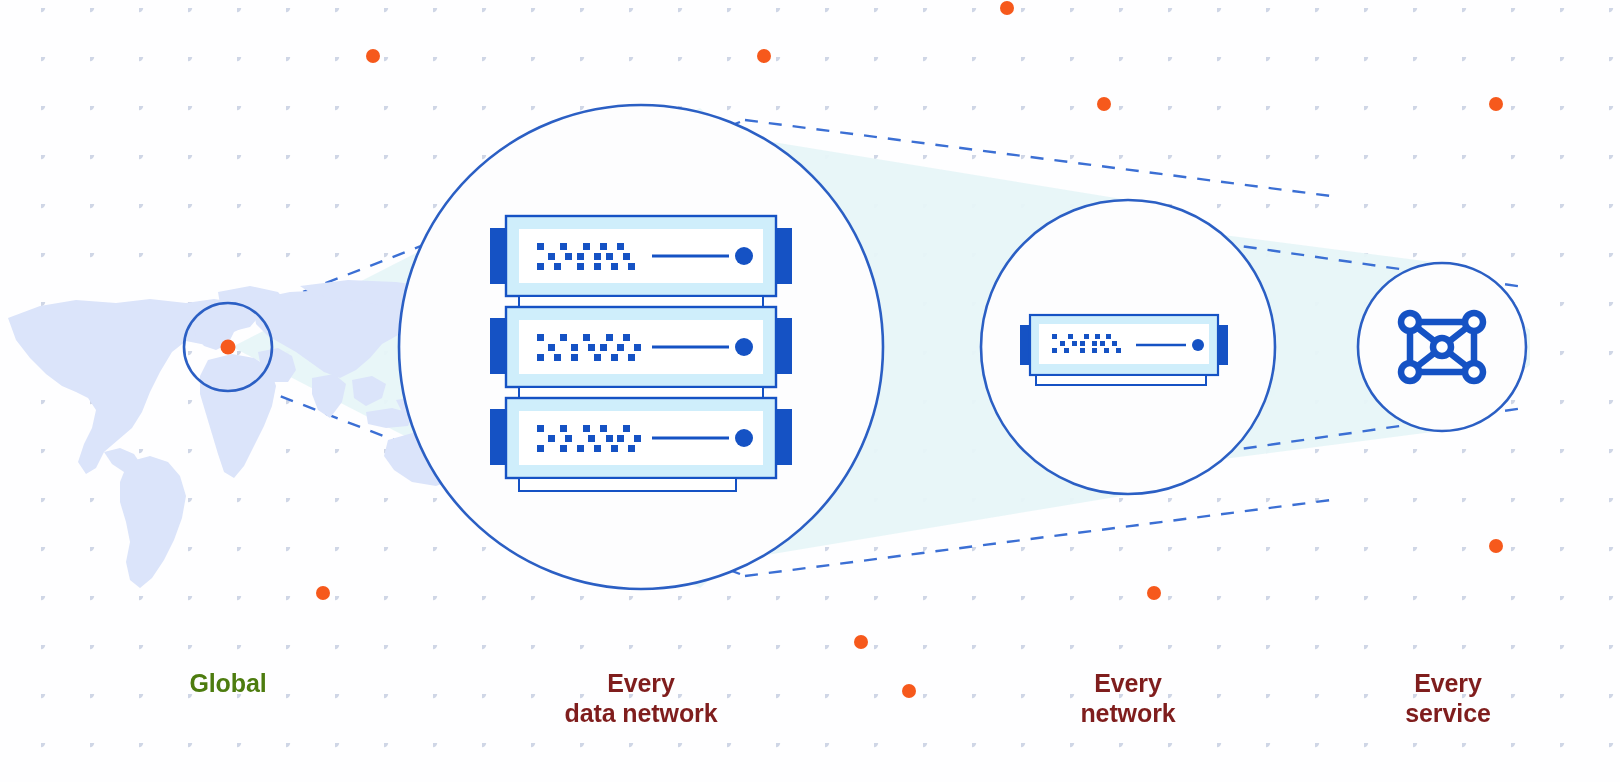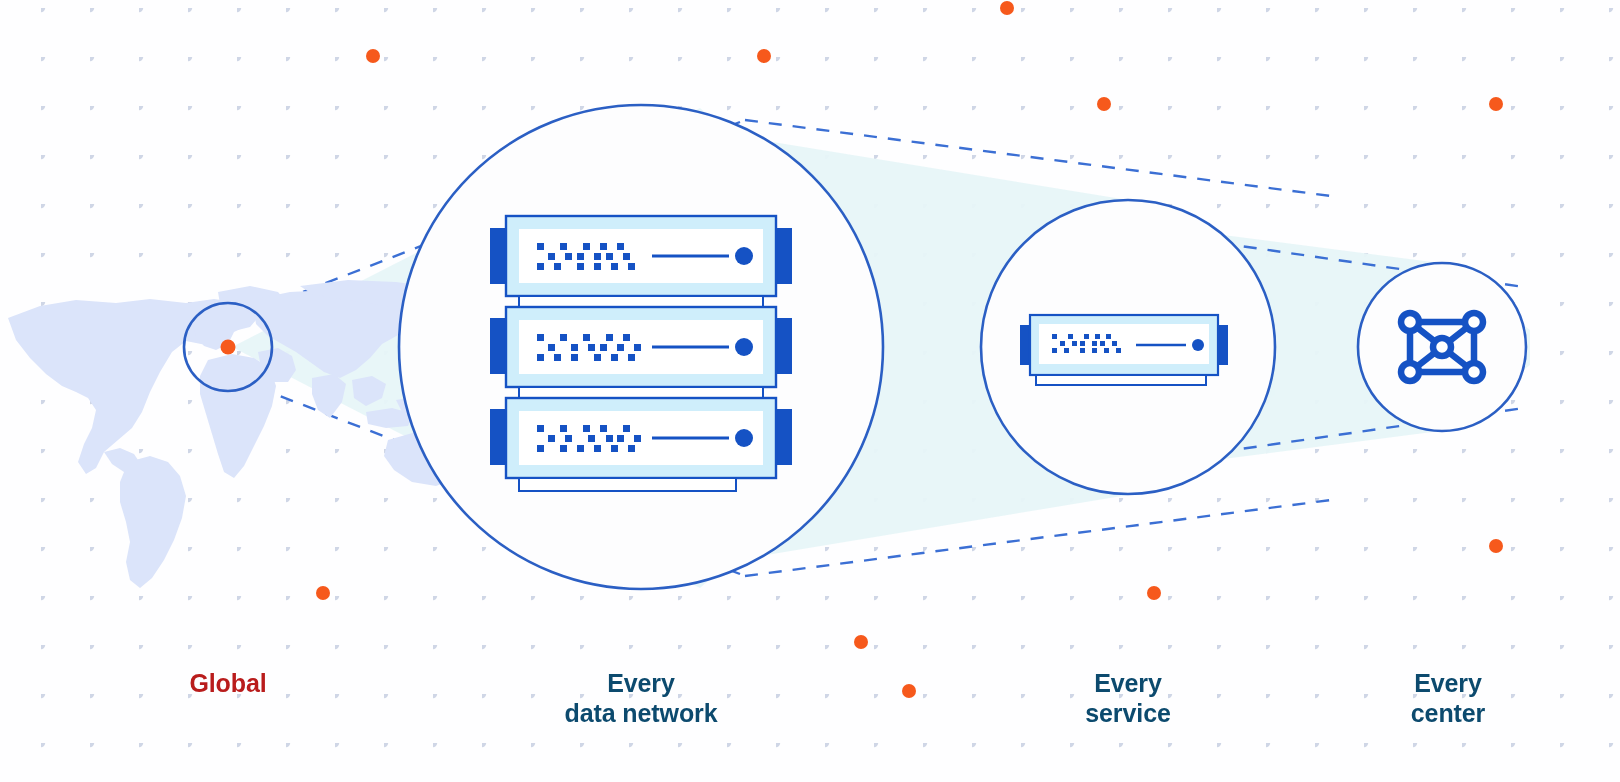--- a/index.html
+++ b/index.html
@@ -1,21 +1,21 @@
 <!DOCTYPE html>
 <html><head>
 <meta charset="utf-8">
 <style>
   html,body{margin:0;padding:0;background:#ffffff;}
   body{width:1620px;height:782px;overflow:hidden;font-family:"Liberation Sans",sans-serif;}
   #stage{position:relative;width:1620px;height:782px;background:#fefeff;overflow:hidden;}
   #stage svg.layer{position:absolute;left:0;top:0;width:1620px;height:782px;}
   .lbl{position:absolute;text-align:center;font-size:25px;line-height:30px;font-weight:700;letter-spacing:-.1px;}
-  .lbl.dark{color:#0c4a6e;}
-  .lbl.blue{color:#b91c1c;}
+  .lbl.dark{color:#7f1d1d;}
+  .lbl.blue{color:#4d7c0f;}
   .lbl span{display:block;}
 </style>
 </head>
 <body>
 
 <div id="stage">
 
   <svg class="layer" viewBox="0 0 1620 782" preserveAspectRatio="none">
     <defs>
       <pattern id="dots" x="237" y="8" width="49" height="49" patternUnits="userSpaceOnUse">
@@ -267,21 +267,21 @@
     <span>Global</span>
   </div>
 
   <div class="lbl dark" style="left:521px;top:668px;width:240px;">
     <span>Every</span>
     <span>data network</span>
   </div>
 
   <div class="lbl dark" style="left:1028px;top:668px;width:200px;">
     <span>Every</span>
-    <span>service</span>
+    <span>network</span>
   </div>
 
   <div class="lbl dark" style="left:1348px;top:668px;width:200px;">
     <span>Every</span>
-    <span>center</span>
+    <span>service</span>
   </div>
 
 </div>
 
 </body></html>

